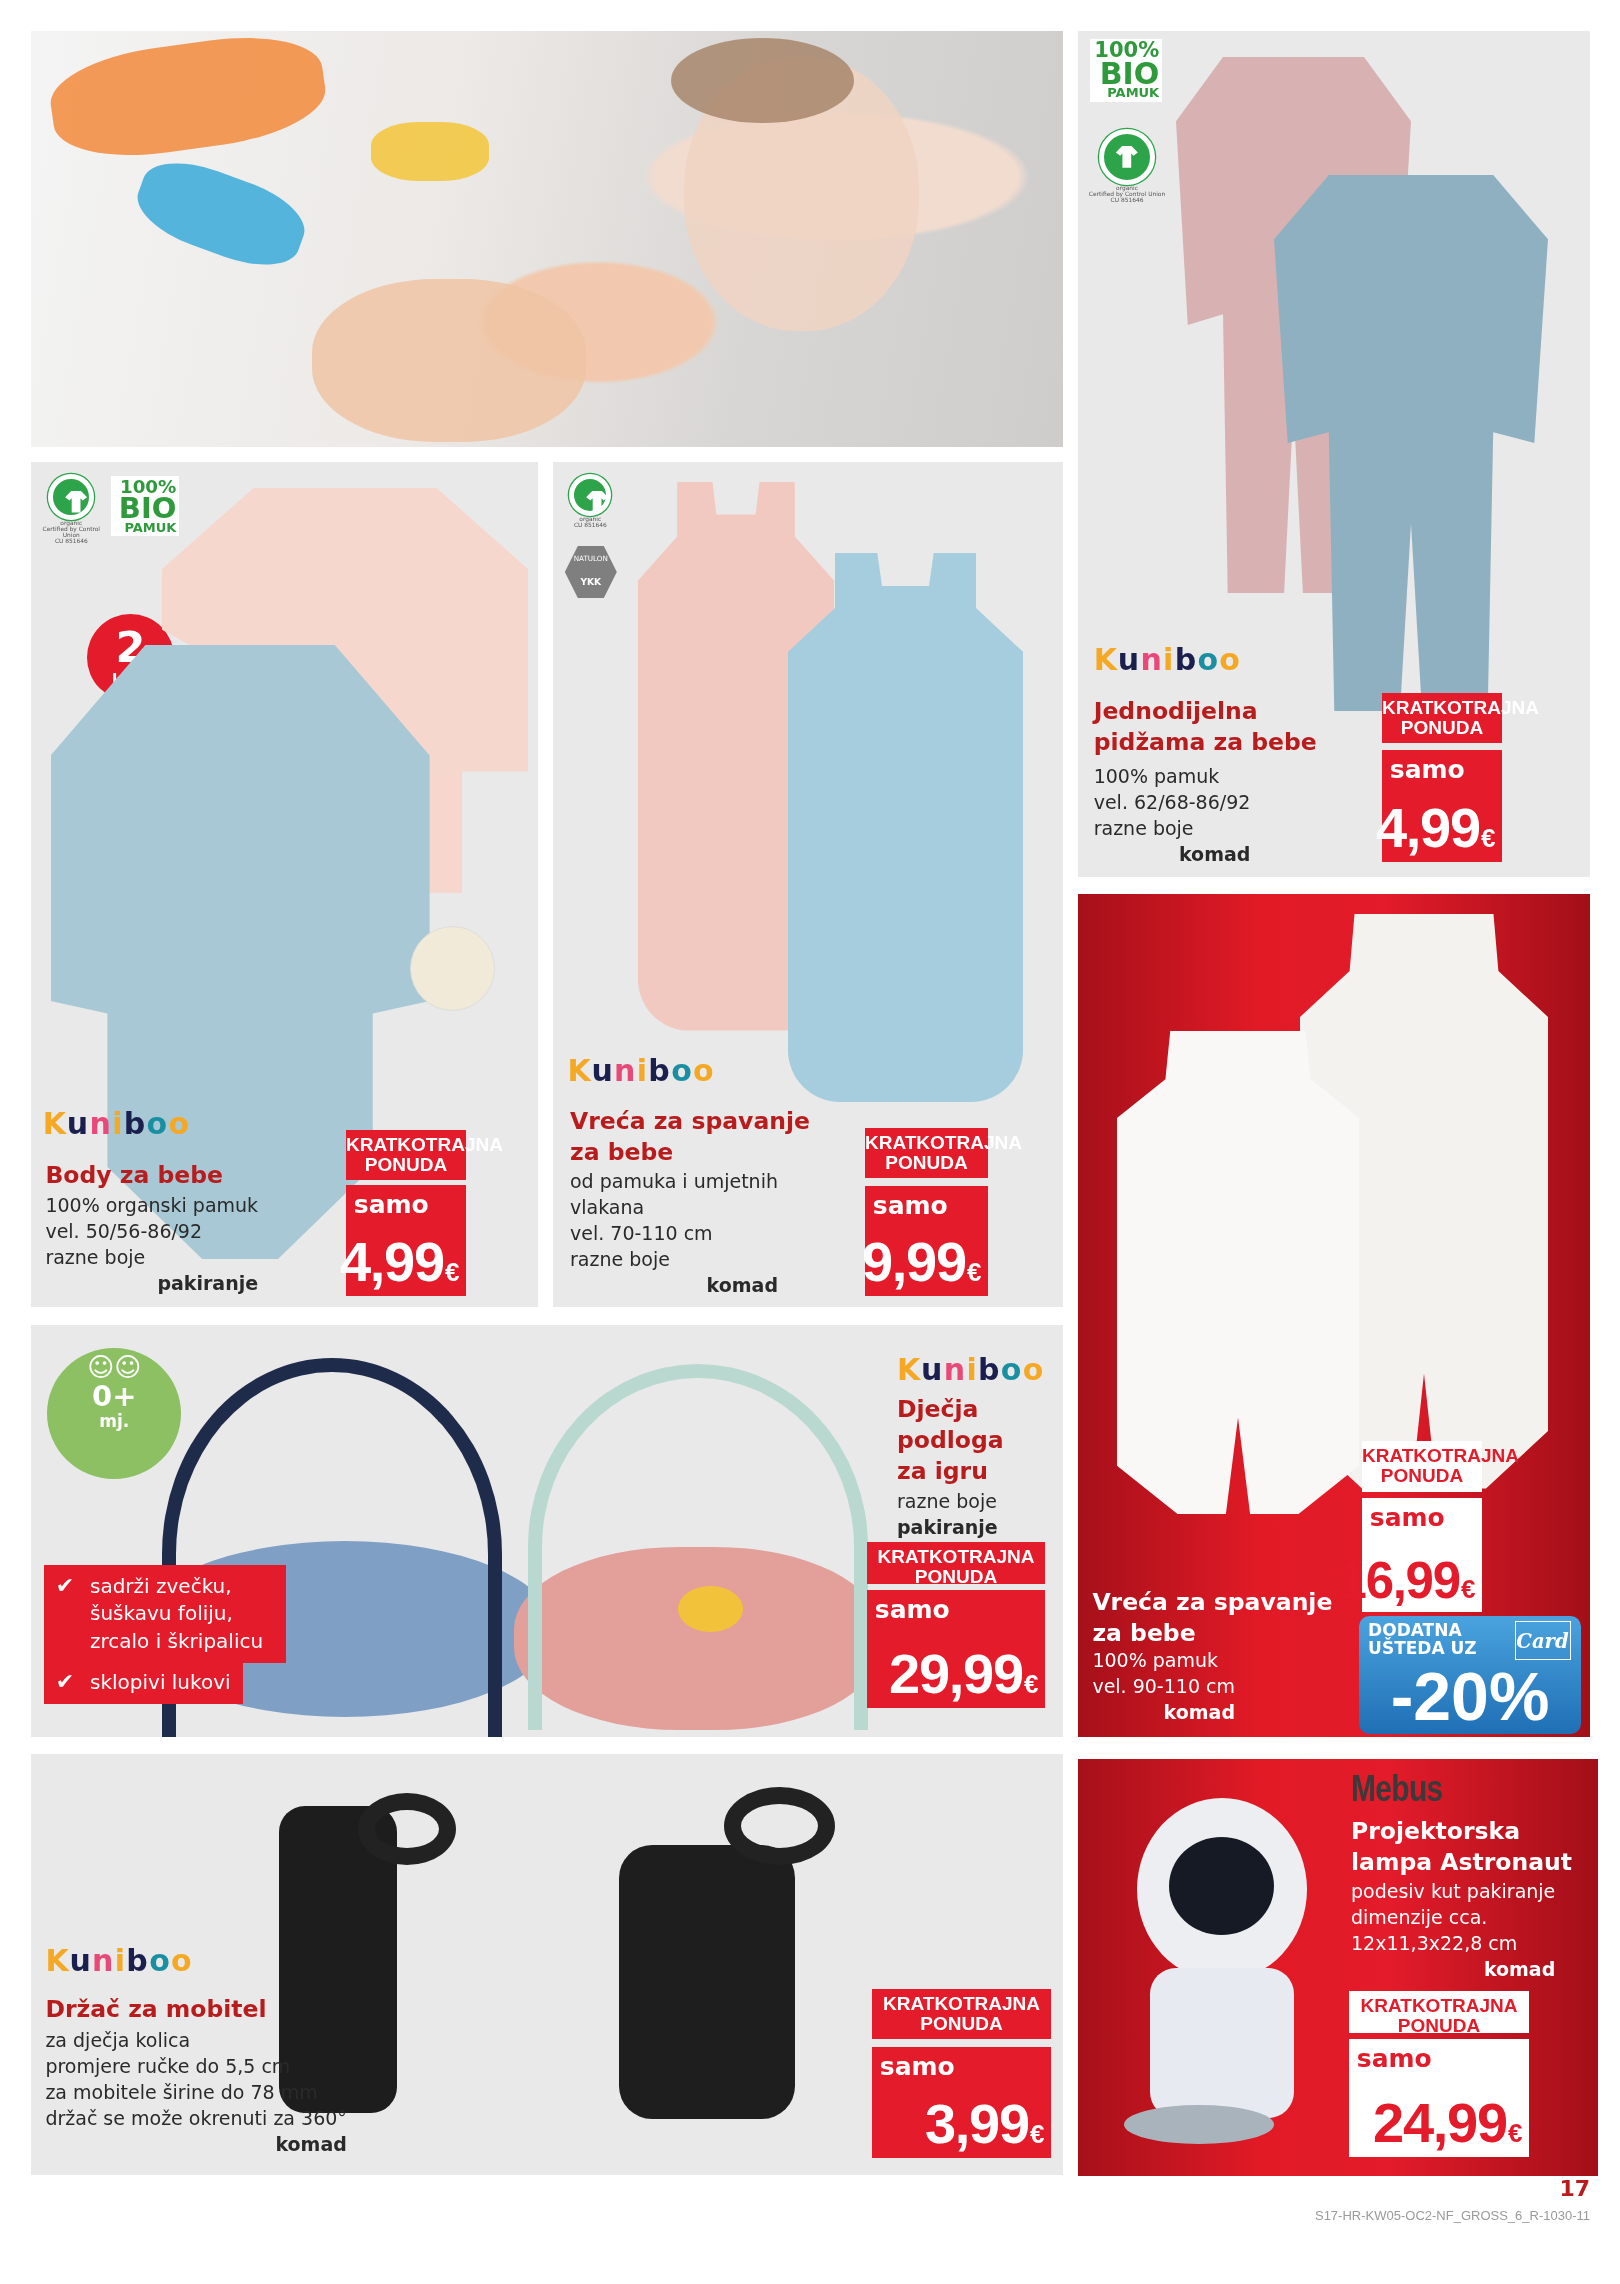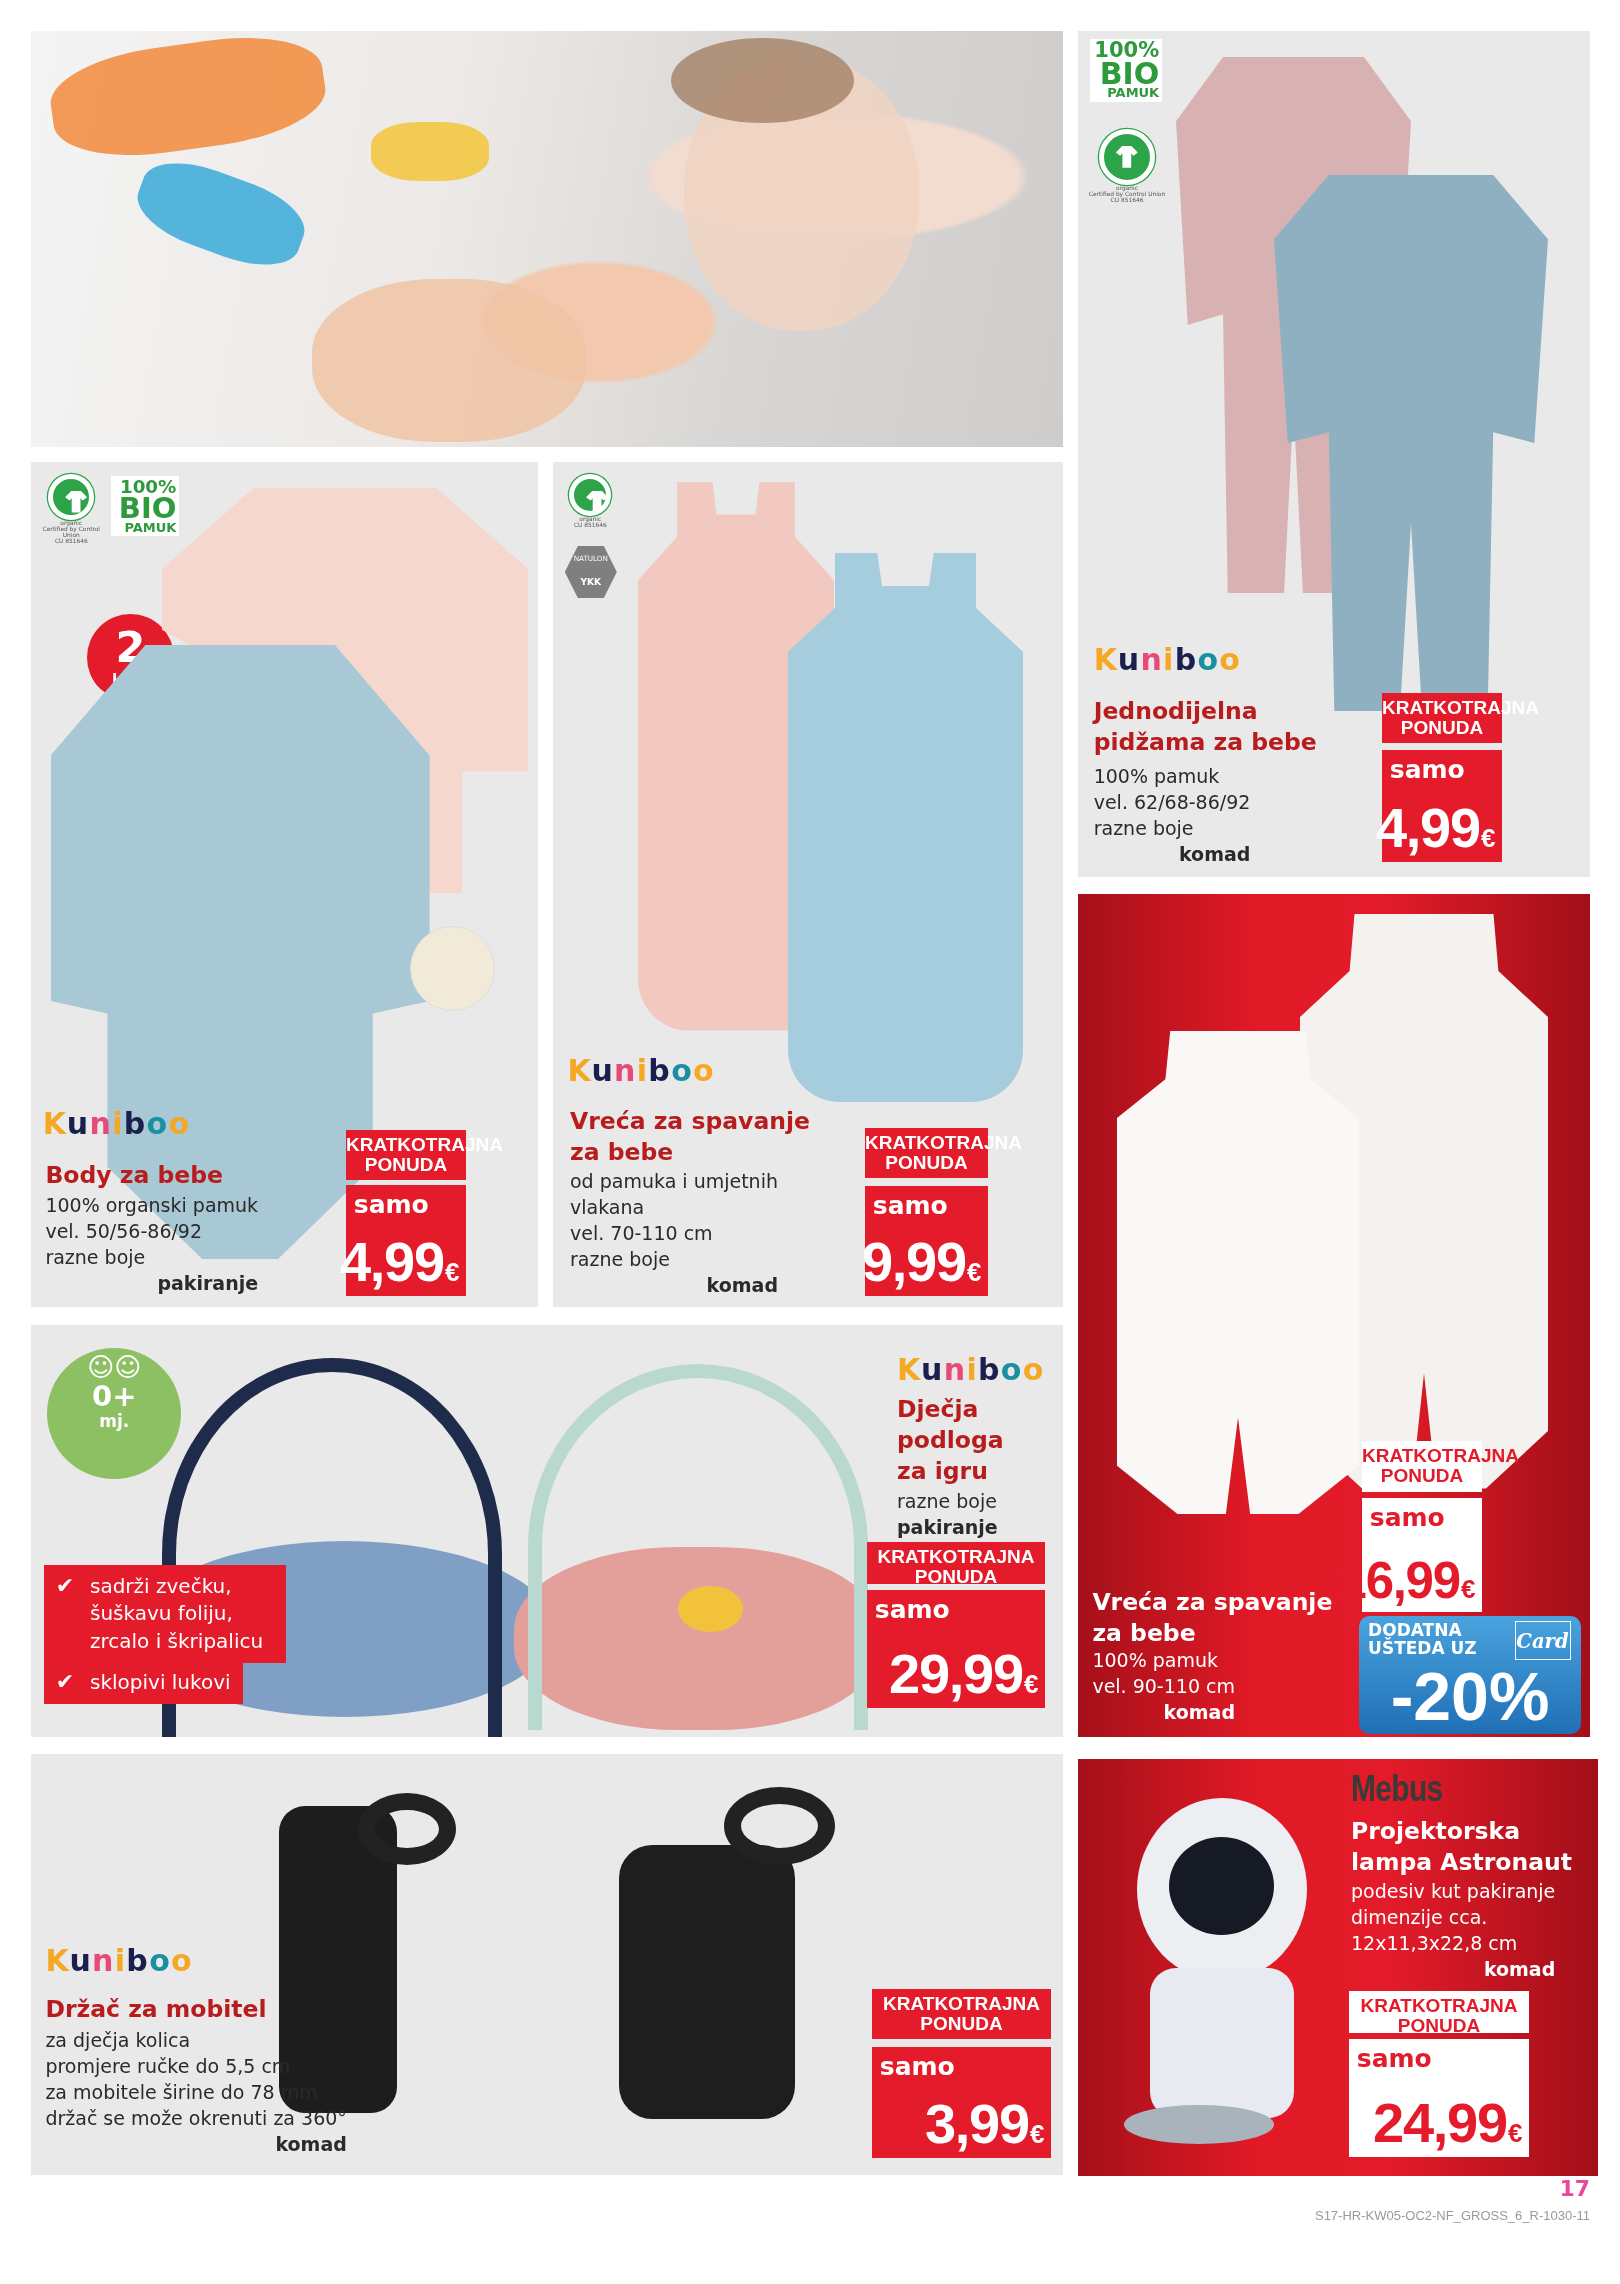--- a/index.html
+++ b/index.html
@@ -41,21 +41,21 @@
           position: relative; border: 5.2px solid #fff; box-shadow: 0 0 0 1.3px #2da44a; }
   .gots::after { content: ""; position: absolute; left: 11.8px; top: 11.8px; width: 22px; height: 22px;
           background: #fff; clip-path: polygon(30% 0,70% 0,100% 30%,80% 45%,70% 35%,70% 100%,30% 100%,30% 35%,20% 45%,0 30%); }
   .bio { position: absolute; color: #2f9a3b; font-weight: bold; text-align: right; line-height: .9; background: #ffffff; padding: 2.6px; }
 
   .feature { position: absolute; background: #e31b2a; color: #fff; font-size: 20px; line-height: 27.4px; padding: 7.8px 10.5px 7.8px 46px; }
   .feature .check { position: absolute; left: 11.8px; top: 6.5px; font-size: 22px; }
 
   
   .shape { position: absolute; }
-  .footer-num { position: absolute; right: 30px; top: 2176px; font-size: 22px; font-weight: bold; color: #ec4899; }
+  .footer-num { position: absolute; right: 30px; top: 2176px; font-size: 22px; font-weight: bold; color: #b91c1c; }
   .footer-code { position: absolute; right: 30px; top: 2208px; font-size: 13px; color: #9a9a9a; font-family: "Liberation Sans", sans-serif; }
   .card-badge { position: absolute; border-radius: 10.5px; background: linear-gradient(180deg,#4aa3de,#1f6fb5); color:#fff; font-weight:bold; }
 </style>
 </head>
 <body>
 
 <div class="panel hero">
   <div class="blob" style="left:19.6px;top:13px;width:274px;height:105px;background:#f28a3c;transform:rotate(-8deg);"></div>
   <div class="blob" style="left:105px;top:144px;width:170px;height:78px;background:#38a9d8;transform:rotate(20deg);"></div>
   <div class="blob" style="left:340px;top:91px;width:118px;height:59px;background:#f3c53a;"></div>

